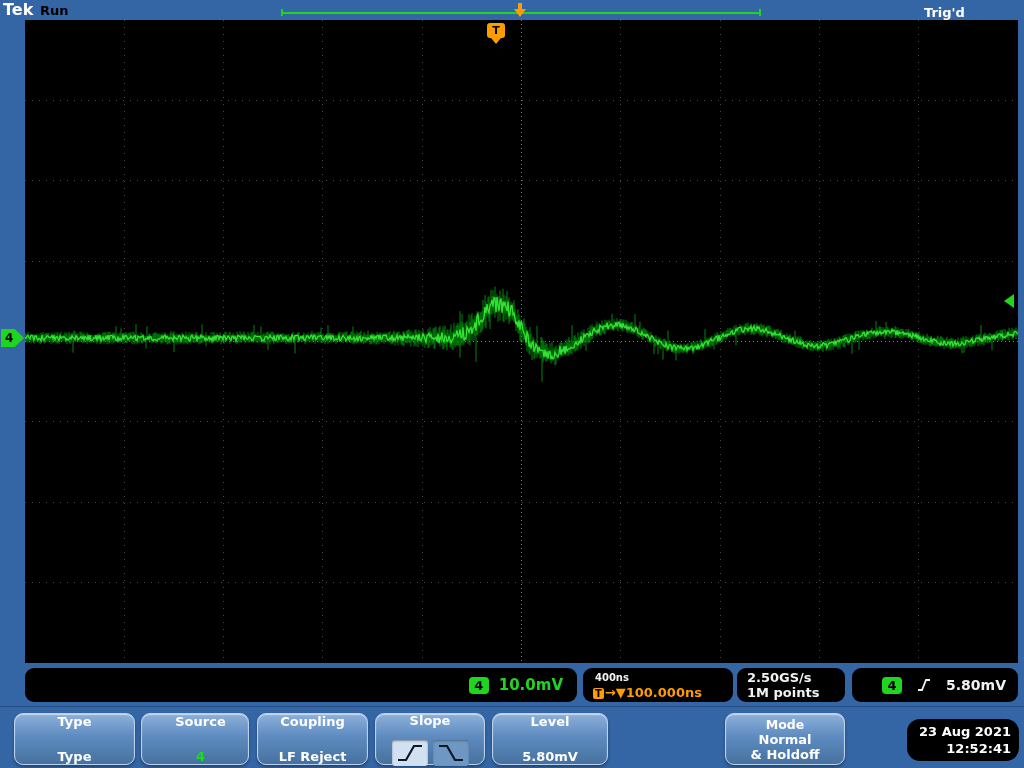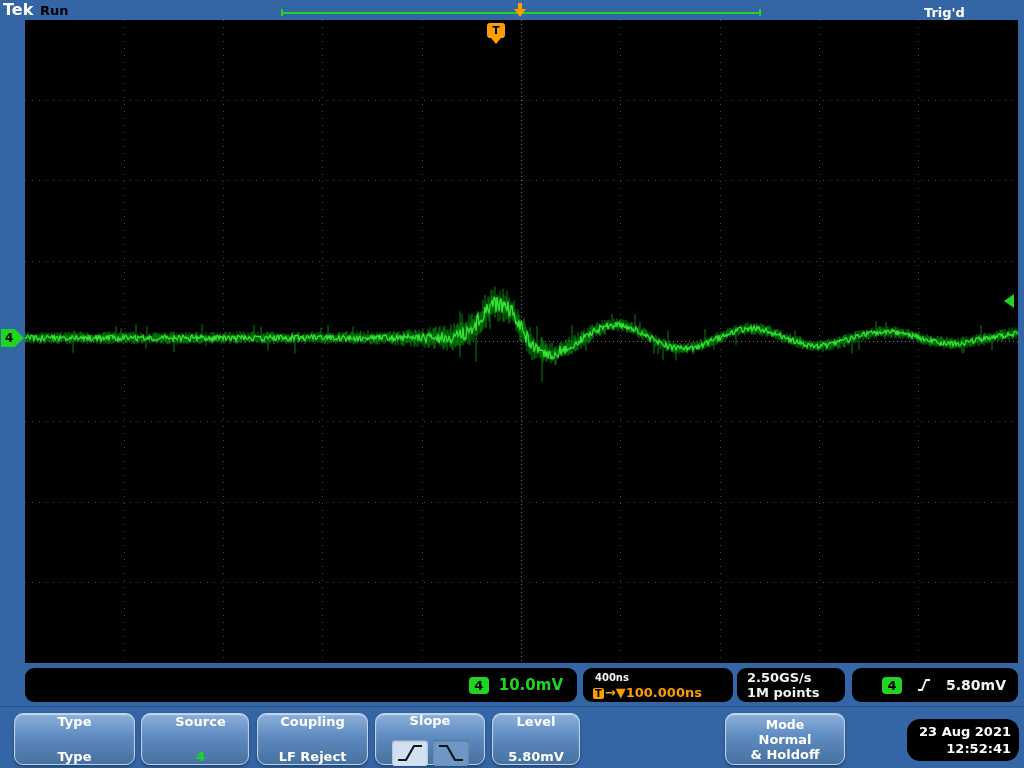--- a/index.html
+++ b/index.html
@@ -58,21 +58,21 @@
     border:1px solid #bcd2ea;
     box-shadow:0 2px 3px rgba(0,0,0,.35), inset 0 1px 1px rgba(255,255,255,.55);
     color:#fff;text-align:center;font-weight:bold;font-size:13px;
     display:flex;flex-direction:column;justify-content:center;gap:20px;box-sizing:border-box;}
   .btn .val{font-size:13px;}
   .btn .val-green{color:#18e018;}
   .btn-type{left:14px;width:121px;}
   .btn-source{left:141px;width:108px;padding-left:11px;}
   .btn-coupling{left:257px;width:111px;}
   .btn-slope{left:375px;width:110px;gap:12px;}
-  .btn-level{left:492px;width:88px;}
+  .btn-level{left:492px;width:116px;}
   .btn-mode{left:725px;width:120px;font-size:12.5px;gap:0px;line-height:15px;justify-content:center;}
   .slope-icons{display:flex;justify-content:center;gap:5px;}
   .slope-cell{width:36px;height:26px;border-radius:3px;display:flex;align-items:center;justify-content:center;}
   .slope-cell.sel{background:#d2e1f2;box-shadow:inset 0 1px 2px rgba(0,0,0,.4);}
   .slope-cell.unsel{background:#6f97c4;box-shadow:inset 0 1px 2px rgba(0,0,0,.3);}
 
   .datetime{left:907px;top:719px;width:112px;height:42px;background:#000;border-radius:13px;
     color:#fff;font-size:13px;font-weight:bold;text-align:right;padding:4px 8px;box-sizing:border-box;line-height:17px;}
 </style>
 </head>

